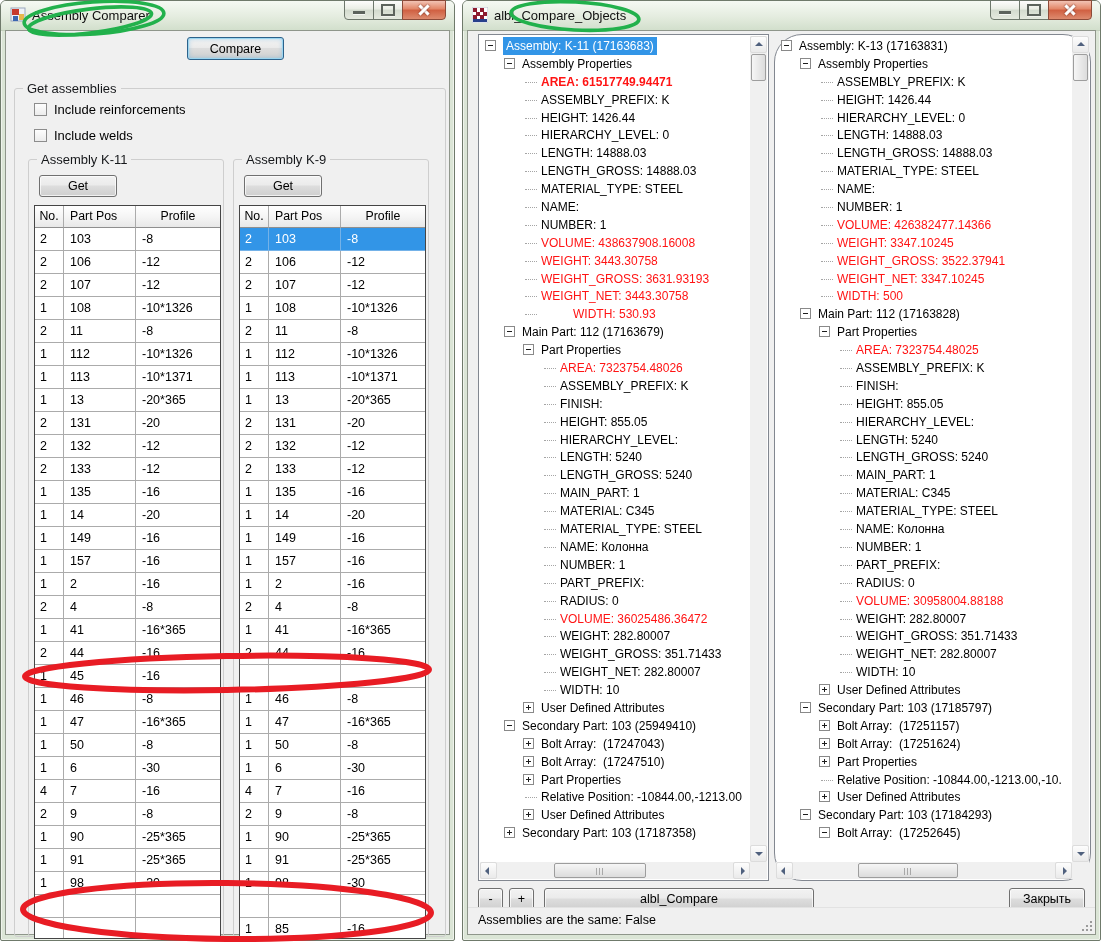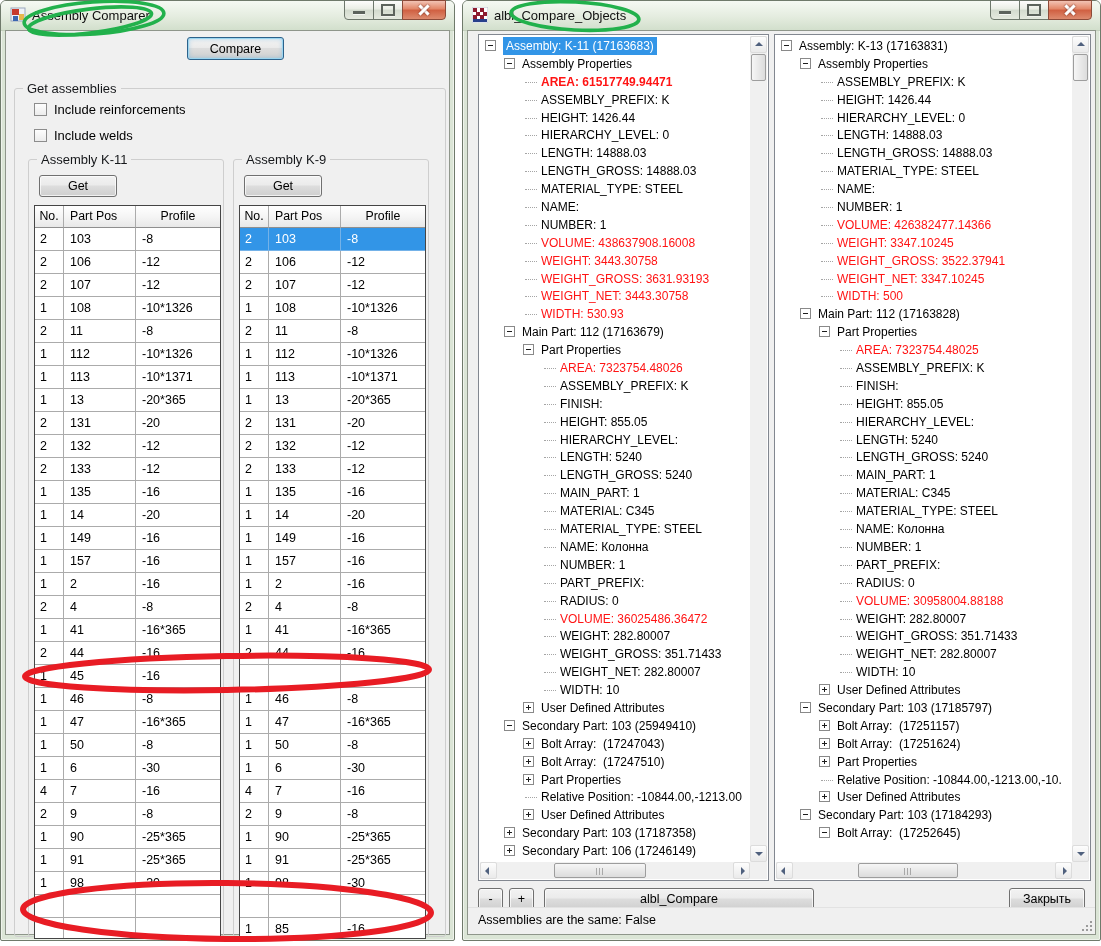--- a/index.html
+++ b/index.html
@@ -60,21 +60,21 @@
   .c0{width:29px;padding-left:5px;}
   .c1{width:72px;}
   .c2{width:84px;border-right:none;flex:1;}
   .th .td{background:linear-gradient(#ffffff,#f4f4f4 55%,#e8e8e8);border-bottom:1px solid #8f8f8f;line-height:21px;font-size:12.3px;}
   .th .c0,.th .c2{text-align:center;padding-left:0;}
   .tr.sel .td{background:var(--sel,#3295e7);color:#fff;border-color:#74b2e8;}
 
   
   .tpanel{position:absolute;background:#fff;border:1px solid #828790;box-sizing:border-box;}
   #tpL{left:10px;top:3px;width:291px;height:847px;}
-  #tpR{left:306px;top:3px;width:317px;height:847px;}
+  #tpR{left:306px;top:3px;width:317px;height:847px;border-radius:28px;}
   .trows{position:absolute;left:2px;top:2px;right:18px;bottom:18px;overflow:hidden;}
   .trow{position:relative;height:17.9px;line-height:18px;font-size:12px;white-space:pre;color:#000;}
   .exp{position:absolute;top:3px;width:11px;height:11px;box-sizing:border-box;background:#fff;border:1px solid #898989;}
   .exp::before{content:"";position:absolute;left:2px;top:4px;width:5px;height:1px;background:#1d1d1d;}
   .exp.plus::after{content:"";position:absolute;left:4px;top:2px;width:1px;height:5px;background:#1d1d1d;}
   .twig{position:absolute;top:9px;width:12px;border-top:1px dotted #a5a5a5;}
   .tlabel{display:inline-block;}
   .tlabel.red{color:var(--diff,#ff1414);}
   .tlabel.sel{background:var(--sel,#3295e7);color:#fff;padding:0 3px;}
 
@@ -522,21 +522,21 @@
             <div class="trow"><span class="twig" style="left: 44px;"></span><span class="tlabel" style="margin-left: 60px;">HIERARCHY_LEVEL: 0</span></div>
             <div class="trow"><span class="twig" style="left: 44px;"></span><span class="tlabel" style="margin-left: 60px;">LENGTH: 14888.03</span></div>
             <div class="trow"><span class="twig" style="left: 44px;"></span><span class="tlabel" style="margin-left: 60px;">LENGTH_GROSS: 14888.03</span></div>
             <div class="trow"><span class="twig" style="left: 44px;"></span><span class="tlabel" style="margin-left: 60px;">MATERIAL_TYPE: STEEL</span></div>
             <div class="trow"><span class="twig" style="left: 44px;"></span><span class="tlabel" style="margin-left: 60px;">NAME:</span></div>
             <div class="trow"><span class="twig" style="left: 44px;"></span><span class="tlabel" style="margin-left: 60px;">NUMBER: 1</span></div>
             <div class="trow"><span class="twig" style="left: 44px;"></span><span class="tlabel red" style="margin-left: 60px;">VOLUME: 438637908.16008</span></div>
             <div class="trow"><span class="twig" style="left: 44px;"></span><span class="tlabel red" style="margin-left: 60px;">WEIGHT: 3443.30758</span></div>
             <div class="trow"><span class="twig" style="left: 44px;"></span><span class="tlabel red" style="margin-left: 60px;">WEIGHT_GROSS: 3631.93193</span></div>
             <div class="trow"><span class="twig" style="left: 44px;"></span><span class="tlabel red" style="margin-left: 60px; text-align: center;">WEIGHT_NET: 3443.30758</span></div>
-            <div class="trow"><span class="twig" style="left: 44px;"></span><span class="tlabel red" style="margin-left: 60px;">WIDTH: 530.93</span></div>
+            <div class="trow"><span class="twig" style="left: 44px;"></span><span class="tlabel red" style="margin-left: 92px;">WIDTH: 530.93</span></div>
             <div class="trow"><span class="exp" style="left: 23px;"></span><span class="tlabel" style="margin-left: 41px;">Main Part: 112 (17163679)</span></div>
             <div class="trow"><span class="exp" style="left: 42px;"></span><span class="tlabel" style="margin-left: 60px;">Part Properties</span></div>
             <div class="trow"><span class="twig" style="left: 63px;"></span><span class="tlabel red" style="margin-left: 79px;">AREA: 7323754.48026</span></div>
             <div class="trow"><span class="twig" style="left: 63px;"></span><span class="tlabel" style="margin-left: 79px;">ASSEMBLY_PREFIX: K</span></div>
             <div class="trow"><span class="twig" style="left: 63px;"></span><span class="tlabel" style="margin-left: 79px;">FINISH:</span></div>
             <div class="trow"><span class="twig" style="left: 63px;"></span><span class="tlabel" style="margin-left: 79px;">HEIGHT: 855.05</span></div>
             <div class="trow"><span class="twig" style="left: 63px;"></span><span class="tlabel" style="margin-left: 79px;">HIERARCHY_LEVEL:</span></div>
             <div class="trow"><span class="twig" style="left: 63px;"></span><span class="tlabel" style="margin-left: 79px;">LENGTH: 5240</span></div>
             <div class="trow"><span class="twig" style="left: 63px;"></span><span class="tlabel" style="margin-left: 79px;">LENGTH_GROSS: 5240</span></div>
             <div class="trow"><span class="twig" style="left: 63px;"></span><span class="tlabel" style="margin-left: 79px;">MAIN_PART: 1</span></div>
@@ -552,21 +552,20 @@
             <div class="trow"><span class="twig" style="left: 63px;"></span><span class="tlabel" style="margin-left: 79px;">WEIGHT_NET: 282.80007</span></div>
             <div class="trow"><span class="twig" style="left: 63px;"></span><span class="tlabel" style="margin-left: 79px;">WIDTH: 10</span></div>
             <div class="trow"><span class="exp plus" style="left: 42px;"></span><span class="tlabel" style="margin-left: 60px;">User Defined Attributes</span></div>
             <div class="trow"><span class="exp" style="left: 23px;"></span><span class="tlabel" style="margin-left: 41px;">Secondary Part: 103 (25949410)</span></div>
             <div class="trow"><span class="exp plus" style="left: 42px;"></span><span class="tlabel" style="margin-left: 60px;">Bolt Array:  (17247043)</span></div>
             <div class="trow"><span class="exp plus" style="left: 42px;"></span><span class="tlabel" style="margin-left: 60px;">Bolt Array:  (17247510)</span></div>
             <div class="trow"><span class="exp plus" style="left: 42px;"></span><span class="tlabel" style="margin-left: 60px;">Part Properties</span></div>
             <div class="trow"><span class="twig" style="left: 44px;"></span><span class="tlabel" style="margin-left: 60px;">Relative Position: -10844.00,-1213.00</span></div>
             <div class="trow"><span class="exp plus" style="left: 42px;"></span><span class="tlabel" style="margin-left: 60px;">User Defined Attributes</span></div>
             <div class="trow"><span class="exp plus" style="left: 23px;"></span><span class="tlabel" style="margin-left: 41px;">Secondary Part: 103 (17187358)</span></div>
-            <div class="trow"><span class="exp plus" style="left: 23px;"></span><span class="tlabel" style="margin-left: 41px;">Secondary Part: 106 (17246149)</span></div>
           </div>
         <div class="vsb">
           <i class="sbtn up"></i>
           <div class="vthumb"></div>
           <i class="sbtn down"></i>
         </div>
         <div class="hsb">
           <i class="sbtn lft"></i>
           <div class="hthumb" style="left:74px;width:92px;"></div>
           <i class="sbtn rgt"></i>

